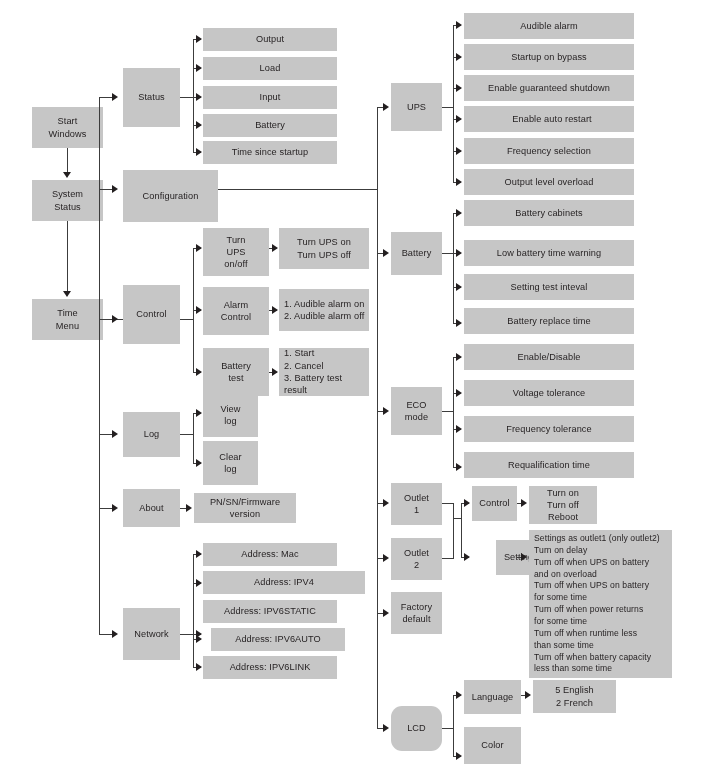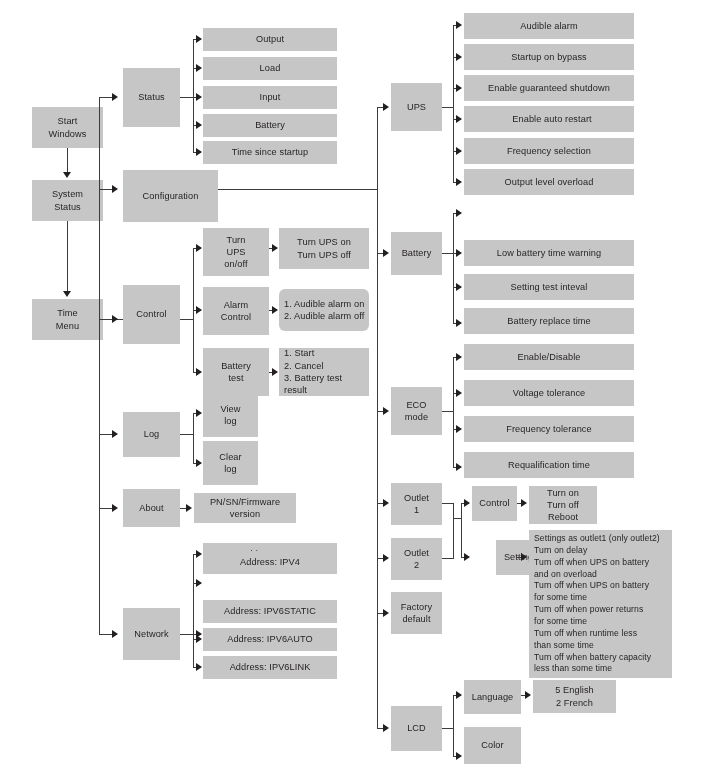--- a/index.html
+++ b/index.html
@@ -156,21 +156,21 @@
   <div class="arrow" style="left:272px; top:244px;"></div>
   <div class="node" style="left:279px; top:228px; width:90px; height:41px;">Turn UPS on
 Turn UPS off</div>
 
   <div class="hline" style="left:193px; top:310px; width:8px;"></div>
   <div class="arrow" style="left:196px; top:306px;"></div>
   <div class="node" style="left:203px; top:287px; width:66px; height:48px;">Alarm
 Control</div>
   <div class="hline" style="left:269px; top:310px; width:8px;"></div>
   <div class="arrow" style="left:272px; top:306px;"></div>
-  <div class="node left-align" style="left:279px; top:289px; width:90px; height:42px;border-radius:6px;">1. Audible alarm on
+  <div class="node left-align" style="left:279px; top:289px; width:90px; height:42px;">1. Audible alarm on
 2. Audible alarm off</div>
 
   <div class="hline" style="left:193px; top:372px; width:8px;"></div>
   <div class="arrow" style="left:196px; top:368px;"></div>
   <div class="node" style="left:203px; top:348px; width:66px; height:48px;">Battery
 test</div>
   <div class="hline" style="left:269px; top:372px; width:8px;"></div>
   <div class="arrow" style="left:272px; top:368px;"></div>
   <div class="node left-align" style="left:279px; top:348px; width:90px; height:48px;">1. Start
 2. Cancel
@@ -195,29 +195,29 @@
 
   <div class="hline" style="left:180px; top:634px; width:14px;"></div>
   <div class="vline" style="left:193px; top:554px; height:113px;"></div>
 
   <div class="hline" style="left:193px; top:554px; width:8px;"></div>
   <div class="arrow" style="left:196px; top:550px;"></div>
   <div class="node" style="left:203px; top:543px; width:134px; height:23px;">Address: Mac</div>
 
   <div class="hline" style="left:193px; top:583px; width:8px;"></div>
   <div class="arrow" style="left:196px; top:579px;"></div>
-  <div class="node" style="left:203px; top:551px; width:134px; height:23px;">Address: IPV4</div>
+  <div class="node" style="left:203px; top:571px; width:162px; height:23px;">Address: IPV4</div>
 
   <div class="hline" style="left:193px; top:634px; width:8px;"></div>
   <div class="arrow" style="left:196px; top:630px;"></div>
   <div class="node" style="left:203px; top:600px; width:134px; height:23px;">Address: IPV6STATIC</div>
 
   <div class="hline" style="left:193px; top:639px; width:8px;"></div>
   <div class="arrow" style="left:196px; top:635px;"></div>
-  <div class="node" style="left:203px; top:628px; width:134px; height:23px;">Address: IPV6AUTO</div>
+  <div class="node" style="left:211px; top:628px; width:134px; height:23px;">Address: IPV6AUTO</div>
 
   <div class="hline" style="left:193px; top:667px; width:8px;"></div>
   <div class="arrow" style="left:196px; top:663px;"></div>
   <div class="node" style="left:203px; top:656px; width:134px; height:23px;">Address: IPV6LINK</div>
 
   <div class="vline" style="left:377px; top:107px; height:621px;"></div>
 
   <div class="hline" style="left:377px; top:107px; width:8px;"></div>
   <div class="arrow" style="left:383px; top:103px;"></div>
 
@@ -248,21 +248,21 @@
 
   <div class="node" style="left:391px; top:483px; width:51px; height:42px;">Outlet
 1</div>
 
   <div class="node" style="left:391px; top:538px; width:51px; height:42px;">Outlet
 2</div>
 
   <div class="node" style="left:391px; top:592px; width:51px; height:42px;">Factory
 default</div>
 
-  <div class="node" style="left:391px; top:706px; width:51px; height:45px;">LCD</div>
+  <div class="node" style="left:391px; top:706px; width:51px; height:45px;border-radius:11px;">LCD</div>
 
   <div class="hline" style="left:442px; top:107px; width:12px;"></div>
   <div class="vline" style="left:453px; top:25px; height:157px;"></div>
 
   <div class="hline" style="left:453px; top:25px; width:8px;"></div>
   <div class="arrow" style="left:456px; top:21px;"></div>
   <div class="node" style="left:464px; top:13px; width:170px; height:26px;">Audible alarm</div>
 
   <div class="hline" style="left:453px; top:57px; width:8px;"></div>
   <div class="arrow" style="left:456px; top:53px;"></div>
@@ -282,20 +282,21 @@
 
   <div class="hline" style="left:453px; top:182px; width:8px;"></div>
   <div class="arrow" style="left:456px; top:178px;"></div>
   <div class="node" style="left:464px; top:169px; width:170px; height:26px;">Output level overload</div>
 
   <div class="hline" style="left:442px; top:253px; width:12px;"></div>
   <div class="vline" style="left:453px; top:213px; height:110px;"></div>
 
   <div class="hline" style="left:453px; top:213px; width:8px;"></div>
   <div class="arrow" style="left:456px; top:209px;"></div>
+  <div class="node" style="left:464px; top:200px; width:170px; height:26px;">Battery cabinets</div>
 
   <div class="hline" style="left:453px; top:253px; width:8px;"></div>
   <div class="arrow" style="left:456px; top:249px;"></div>
   <div class="node" style="left:464px; top:240px; width:170px; height:26px;">Low battery time warning</div>
 
   <div class="hline" style="left:453px; top:287px; width:8px;"></div>
   <div class="arrow" style="left:456px; top:283px;"></div>
   <div class="node" style="left:464px; top:274px; width:170px; height:26px;">Setting test inteval</div>
 
   <div class="hline" style="left:453px; top:323px; width:8px;"></div>

